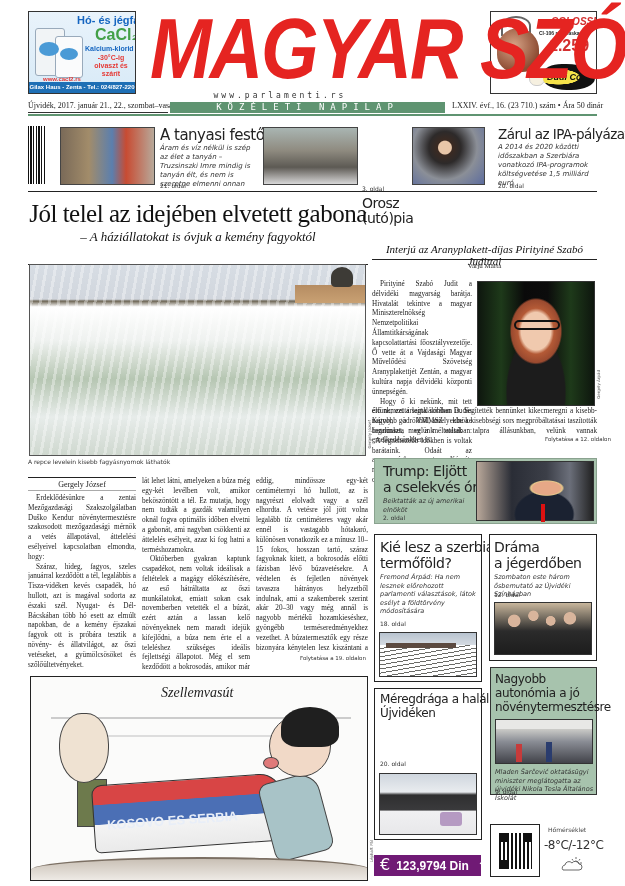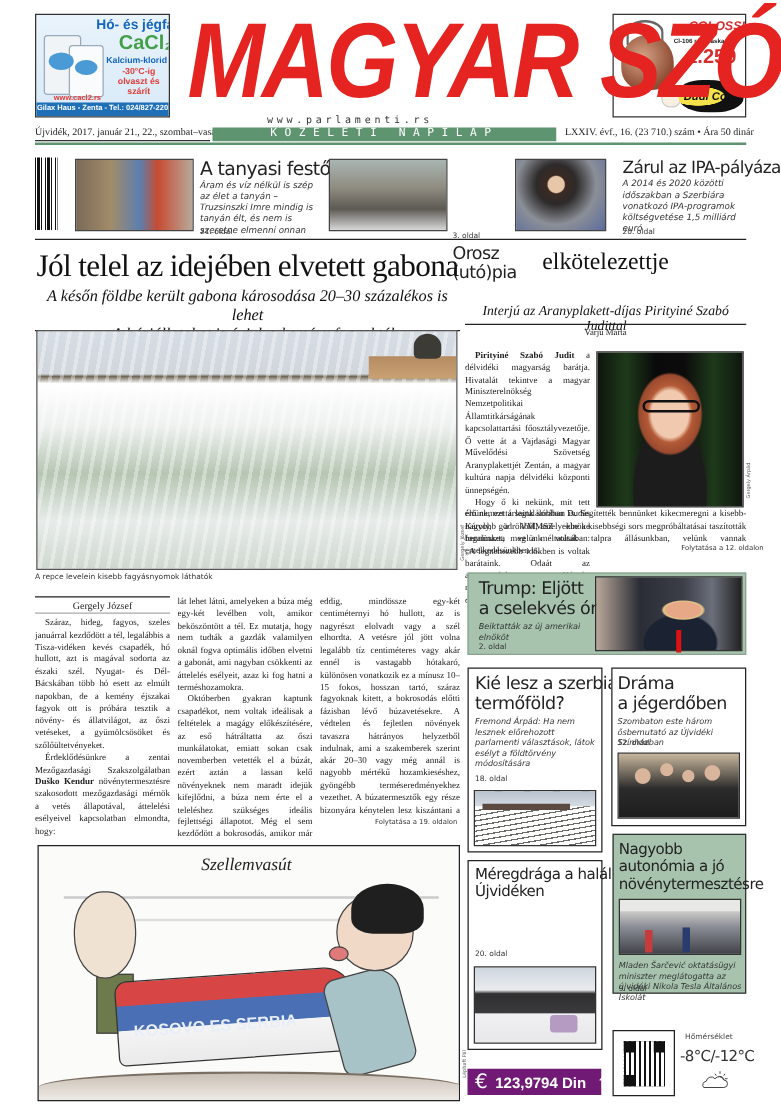--- a/index.html
+++ b/index.html
@@ -66,21 +66,21 @@
   .photo-main .tree { right: 12px; top: 2px; width: 22px; height: 20px; border-radius: 50% 50% 20% 20%; background: #3d3b36; }
   .photo-cap { left: 28px; top: 458px; font: 6px "DejaVu Sans", sans-serif; color: #333; }
   .photo-credit { left: 367px; top: 420px; font: 4px "DejaVu Sans", sans-serif; writing-mode: vertical-rl; transform: rotate(180deg); color: #555; }
 
   
   .byline-rule { left: 28px; top: 477px; width: 108px; height: 1px; background: #222; }
   .byline { left: 28px; top: 480px; width: 108px; text-align: center; font: 8px "Liberation Serif", serif; }
   .byline-rule2 { left: 28px; top: 490px; width: 108px; height: 1px; background: #aaa; }
   .col { font: 7.2px "Liberation Serif", serif; line-height: 9.8px; text-align: justify; color: #222; }
   .col p { text-indent: 8px; }
-  .col b { font-weight: bold; margin-top: 20px; }
+  .col b { font-weight: normal; margin-top: 20px; }
   .col1 { left: 28px; top: 494px; width: 108px; height: 176px; overflow: hidden; }
   .col2 { left: 142px; top: 477px; width: 108px; height: 193px; overflow: hidden; }
   .col3 { left: 256px; top: 477px; width: 112px; height: 175px; overflow: hidden; }
   .cont1 { left: 300px; top: 655px; font: 5.5px "DejaVu Sans", sans-serif; color: #333; }
 
   
   .cartoon { left: 30px; top: 676px; width: 338px; height: 205px; border: 1px solid #222; background: #fbfbfa; overflow: hidden; }
   .cartoon .title { left: 130px; top: 8px; font: italic 14px "Liberation Serif", serif; color: #222; }
   .cartoon .speed { left: 20px; top: 40px; width: 300px; height: 2px; background: #ccc; }
   .cartoon .speed2 { left: 60px; top: 58px; width: 200px; height: 2px; background: #ddd; }
@@ -221,39 +221,38 @@
 
 <div class="abs teaser-img img-ipa"></div>
 <div class="abs t-title" style="left:498px;top:126px;font-size:13.5px;">Zárul az IPA-pályázat</div>
 <div class="abs t-sub" style="left:498px;top:143px;width:99px;">A 2014 és 2020 közötti időszakban a Szerbiára vonatkozó IPA-programok költségvetése 1,5 milliárd euró</div>
 <div class="abs t-page" style="left:498px;top:182px;">20. oldal</div>
 
 <div class="abs strip-rule"></div>
 
 <div class="abs main-h1">Jól telel az idejében elvetett gabona</div>
 <div class="abs main-sub">
-  <div>A későn földbe került gabona károsodása 20–30 százalékos is lehet</div>
   <div>– A háziállatokat is óvjuk a kemény fagyoktól</div>
 </div>
 <div class="abs main-rule"></div>
 
 <div class="abs photo-main">
   <div class="abs field-brown"></div>
   <div class="abs tree"></div>
 </div>
 <div class="abs photo-credit">Gergely József</div>
 <div class="abs photo-cap">A repce levelein kisebb fagyásnyomok láthatók</div>
 
 <div class="abs byline-rule"></div>
 <div class="abs byline">Gergely József</div>
 <div class="abs byline-rule2"></div>
 
 <div class="abs col col1">
+  <p><span>Érdeklődésünkre a zentai Mezőgazdasági Szakszolgálatban </span><b>Duško Kendur</b><span> növénytermesztésre szakosodott mezőgazdasági mérnök a vetés állapotával, áttelelési esélyeivel kapcsolatban elmondta, hogy:</span></p>
   <p>Száraz, hideg, fagyos, szeles januárral kezdődött a tél, legalábbis a Tisza-vidéken kevés csapadék, hó hullott, azt is magával sodorta az északi szél. Nyugat- és Dél-Bácskában több hó esett az elmúlt napokban, de a kemény éjszakai fagyok ott is próbára tesztik a növény- és állatvilágot, az őszi vetéseket, a gyümölcsösöket és szőlőültetvényeket.</p>
-  <p><span>Érdeklődésünkre a zentai Mezőgazdasági Szakszolgálatban </span><b>Duško Kendur</b><span> növénytermesztésre szakosodott mezőgazdasági mérnök a vetés állapotával, áttelelési esélyeivel kapcsolatban elmondta, hogy:</span></p>
 
 </div>
 <div class="abs col col2">
   <p style="text-indent:0">lát lehet látni, amelyeken a búza még egy-két levélben volt, amikor beköszöntött a tél. Ez mutatja, hogy nem tudták a gazdák valamilyen oknál fogva optimális időben elvetni a gabonát, ami nagyban csökkenti az áttelelés esélyeit, azaz ki fog hatni a terméshozamokra.</p>
   <p>Októberben gyakran kaptunk csapadékot, nem voltak ideálisak a feltételek a magágy előkészítésére, az eső hátráltatta az őszi munkálatokat, emiatt sokan csak novemberben vetették el a búzát, ezért aztán a lassan kelő növényeknek nem maradt idejük kifejlődni, a búza nem érte el a teleléshez szükséges ideális fejlettségi állapotot. Még el sem kezdődött a bokrosodás, amikor már az alacsony hőmérséklet miatt leállt a vegetáció – mondta a mezőgazdasági szakember.</p>
 
 </div>
 <div class="abs col col3">
   <p style="text-indent:0">eddig, mindössze egy-két centiméternyi hó hullott, az is nagyrészt elolvadt vagy a szél elhordta. A vetésre jól jött volna legalább tíz centiméteres vagy akár ennél is vastagabb hótakaró, különösen vonatkozik ez a mínusz 10–15 fokos, hosszan tartó, száraz fagyoknak kitett, a bokrosodás előtti fázisban lévő búzavetésekre. A védtelen és fejletlen növények tavaszra hátrányos helyzetből indulnak, ami a szakemberek szerint akár 20–30 vagy még annál is nagyobb mértékű hozamkieséshez, gyöngébb terméseredményekhez vezethet. A búzatermesztők egy része bizonyára kénytelen lesz kiszántani a késő ősszel elvetett őszi árpát és kenyérnekvalót, hiszen átlagon felüli gabonatermésre lenne szükség ahhoz, hogy az ismert gabonaárak mellett valamicske haszonra tegyenek szert a gazdák.</p>
 </div>
@@ -269,21 +268,20 @@
   <div class="abs train-text">KOSOVO ES SERBIA</div>
   <div class="abs body2"></div>
   <div class="abs head2"></div>
   <div class="abs hair2"></div>
   <div class="abs mouth2"></div>
   <div class="abs rail"></div>
 </div>
 <div class="abs cartoon-credit">Léphaft Pál</div>
 
 <div class="abs r-h1">
-  <div>elkötelezettje</div>
 </div>
 <div class="abs r-sub">Interjú az Aranyplakett-díjas Pirityiné Szabó Judittal</div>
 <div class="abs r-rule"></div>
 <div class="abs r-byline">Varjú Márta</div>
 
 <div class="abs col r-col">
   <p><b>Pirityiné Szabó Judit</b><span> a délvidéki magyarság barátja. Hivatalát tekintve a magyar Miniszterelnökség Nemzetpolitikai Államtitkárságának kapcsolattartási főosztályvezetője. Ő vette át a Vajdasági Magyar Művelődési Szövetség Aranyplakettjét Zentán, a magyar kultúra napja délvidéki központi ünnepségén.</span></p>
   <p>Hogy ő ki nekünk, mit tett értünk, ezt a legtalálóbban Dudás Károly, a VMMSZ elnöke fogalmazta meg a méltatásában: „A legnehezebb időkben is voltak barátaink. Odaát az anyaországban, szerte a Kárpát-medencében, de még a diaszpórában</p>
 </div>
 <div class="abs r-photo">

